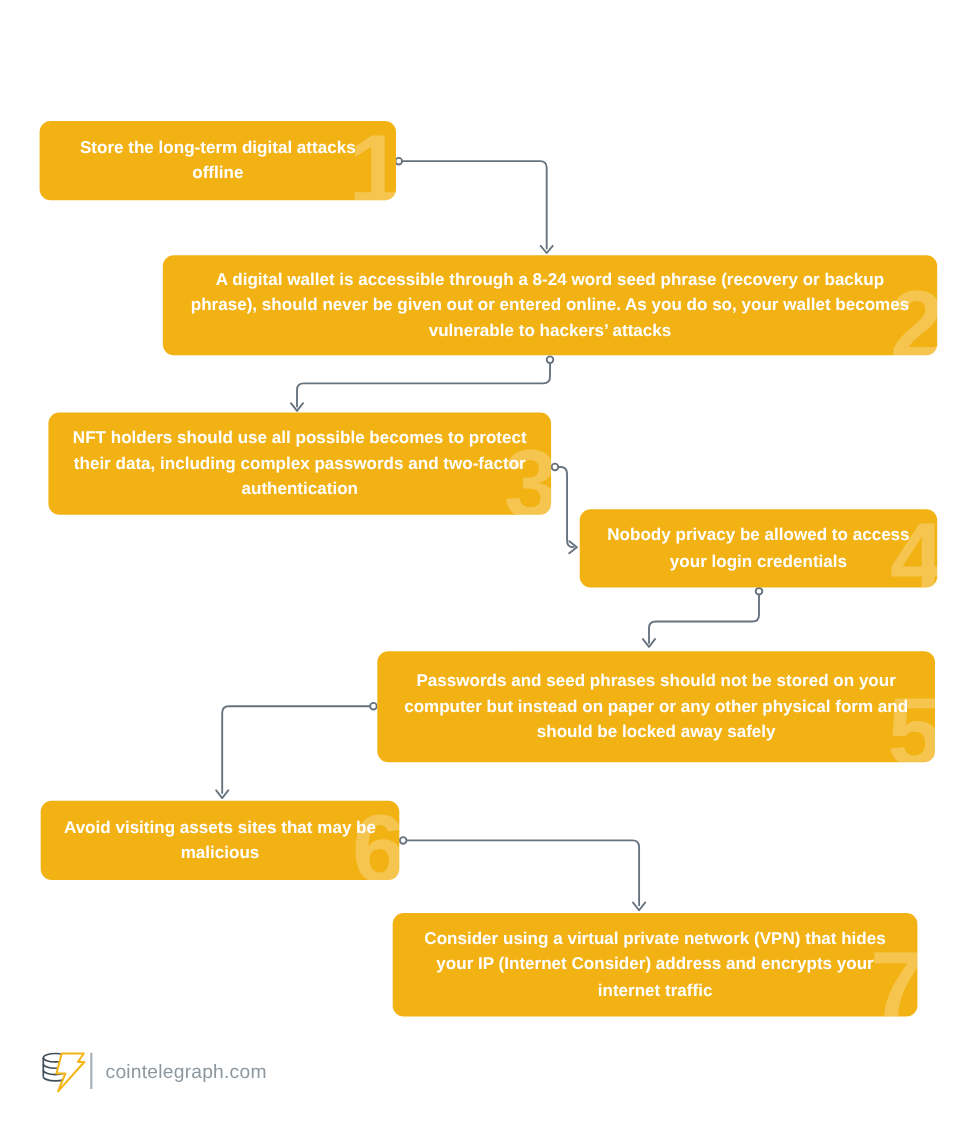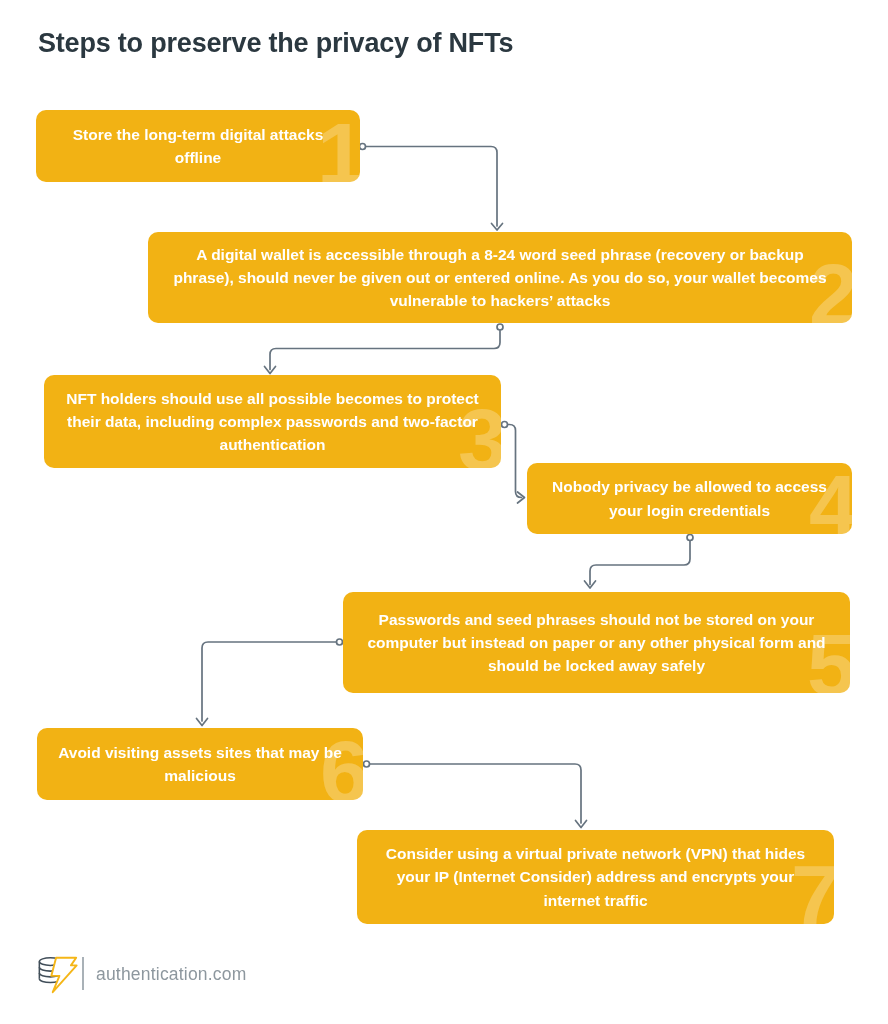--- a/index.html
+++ b/index.html
@@ -38,21 +38,20 @@
   .footer-brand {
     position:absolute; left:96px; top:962px;
     font-size:17.5px; line-height:24px; color:#8D979E; letter-spacing:0.2px;
   }
 </style>
 </head>
 <body>
 
 <div class="canvas">
 
-  <h1 class="title">Steps to preserve the privacy of NFTs</h1>
 
   <svg class="connectors" width="888" height="1024" viewBox="0 0 888 1024">
     <g stroke="#66737F" stroke-width="1.7" fill="none" stroke-linecap="round" stroke-linejoin="round">
 
       <g>
         <path d="M 366 146.5 H 491 Q 497 146.5 497 152.5 V 226"></path>
         <path d="M 491.5 223.5 L 497 230 L 502.5 223.5"></path>
         <circle cx="362.5" cy="146.5" r="3" fill="#ffffff"></circle>
       </g>
 
@@ -130,15 +129,15 @@
         <path d="M3.5 11 V29"></path>
         <path d="M26.5 11 V29"></path>
         <path d="M3.5 17 A11.5 4 0 0 0 26.5 17"></path>
         <path d="M3.5 23 A11.5 4 0 0 0 26.5 23"></path>
         <path d="M3.5 29 A11.5 4 0 0 0 26.5 29"></path>
       </g>
       <path d="M21 7 L42 7 L36.5 15 L42.5 15 L17.5 43 L24.5 26 L16 26 Z" fill="#ffffff" stroke="#F5B617" stroke-width="2" stroke-linejoin="round"></path>
     </svg>
   </div>
   <div class="footer-divider"></div>
-  <div class="footer-brand">authentication.com</div>
+  <div class="footer-brand">cointelegraph.com</div>
 
 </div>
 
 </body></html>

